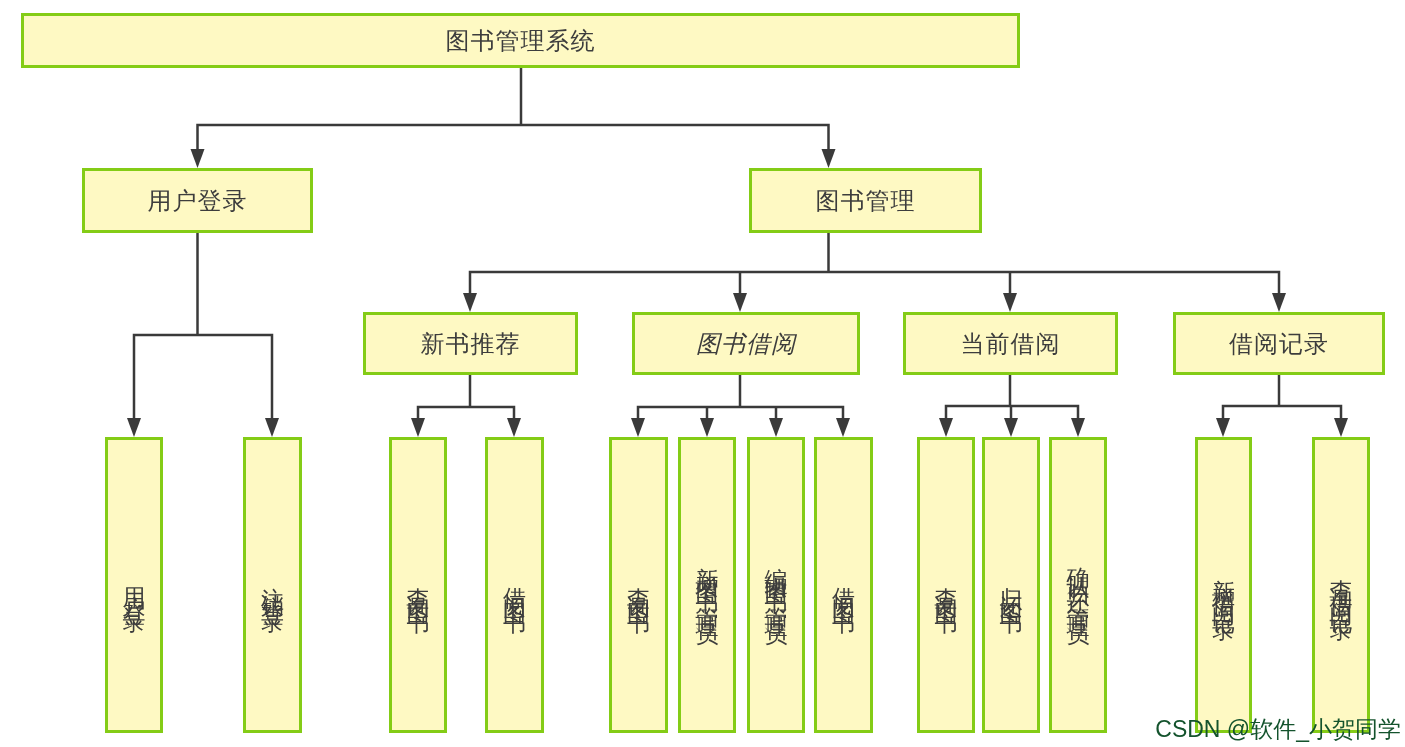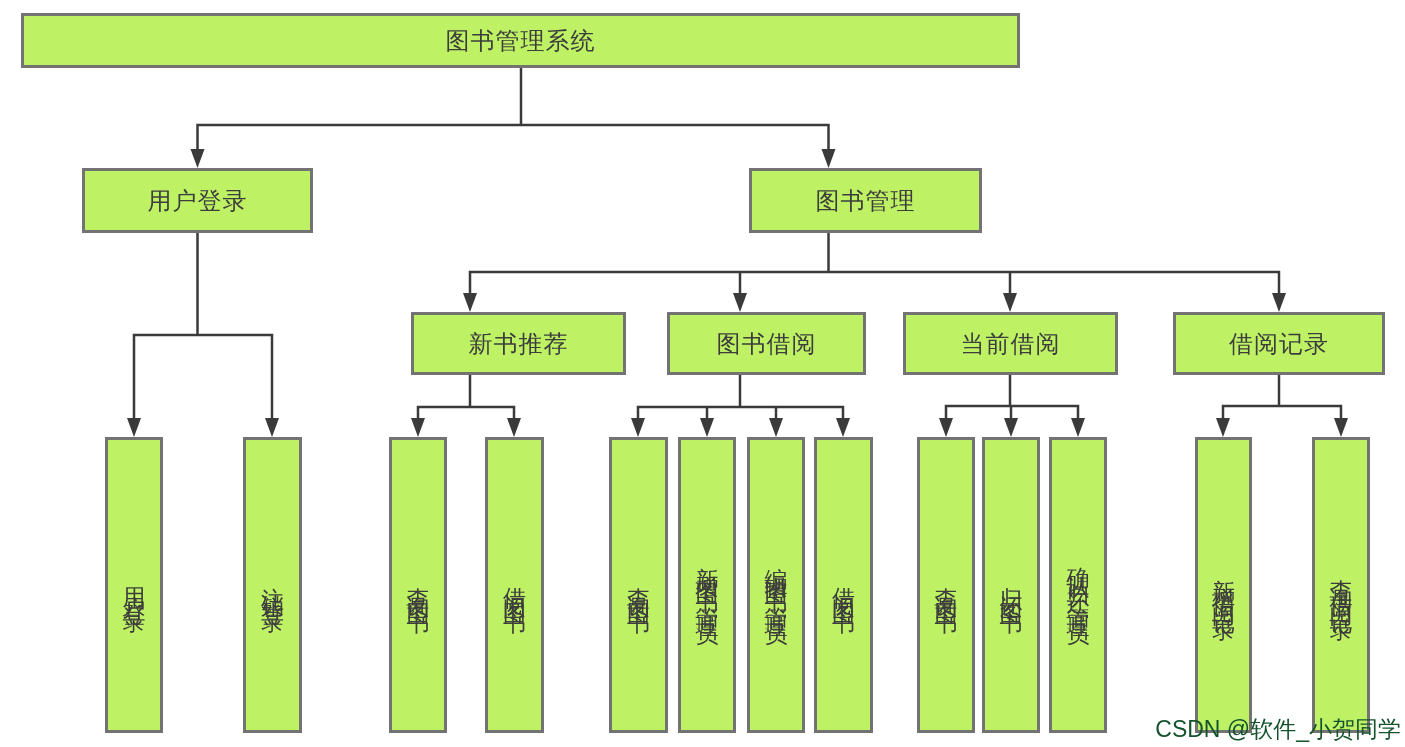--- a/index.html
+++ b/index.html
@@ -17,22 +17,22 @@
   }
   svg.connectors {
     position: absolute;
     left: 0; top: 0;
     width: 1405px;
     height: 747px;
   }
   .node {
     position: absolute;
     box-sizing: border-box;
-    border: 3px solid #737373;
-    background: #bef264;
+    border: 3px solid #84cc16;
+    background: #fef9c3;
     display: flex;
     align-items: center;
     justify-content: center;
     color: #3d3d3d;
   }
   .hnode {
     font-size: 24px;
     letter-spacing: 1px;
     white-space: nowrap;
   }
@@ -115,22 +115,22 @@
       <polygon points="1216,418 1230,418 1223,437"></polygon>
       <polygon points="1334,418 1348,418 1341,437"></polygon>
     </g>
   </svg>
 
   <div class="node hnode" style="left:21px; top:13px; width:999px; height:55px;">图书管理系统</div>
 
   <div class="node hnode" style="left:82px; top:168px; width:231px; height:65px;">用户登录</div>
   <div class="node hnode" style="left:712px; top:168px; width:233px; height:65px;margin-left:37px;">图书管理</div>
 
-  <div class="node hnode" style="left:363px; top:312px; width:215px; height:63px;margin-left:48px;">新书推荐</div>
-  <div class="node hnode" style="left:667px; top:312px; width:199px; height:63px;">图书借阅</div>
+  <div class="node hnode" style="left:363px; top:312px; width:215px; height:63px;">新书推荐</div>
+  <div class="node hnode" style="left:632px; top:312px; width:228px; height:63px;font-style:italic;">图书借阅</div>
   <div class="node hnode" style="left:903px; top:312px; width:215px; height:63px;">当前借阅</div>
   <div class="node hnode" style="left:1173px; top:312px; width:212px; height:63px;">借阅记录</div>
 
   <div class="node leaf" style="left:105px; top:437px; width:58px; height:296px;">
     <span class="vtext">用户登录</span>
   </div>
   <div class="node leaf" style="left:243px; top:437px; width:59px; height:296px;">
     <span class="vtext">注销登录</span>
   </div>
 

